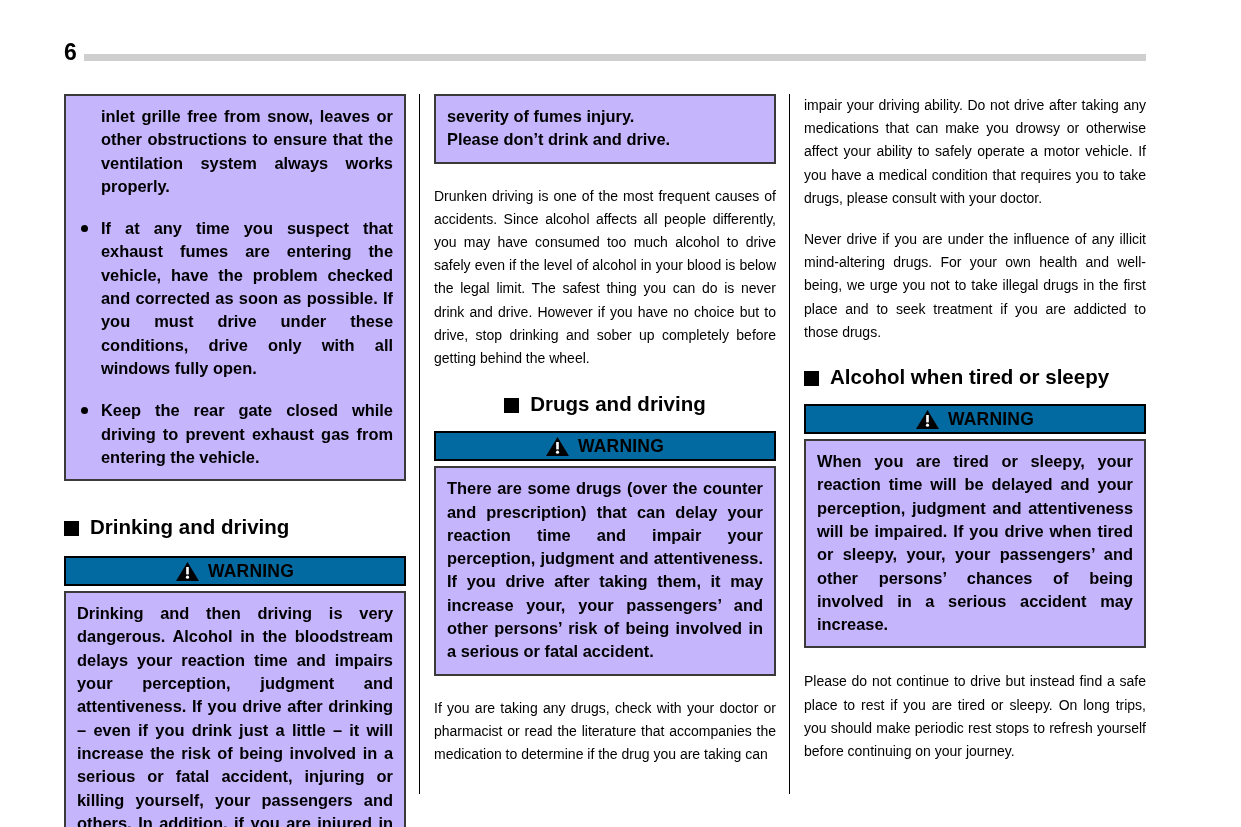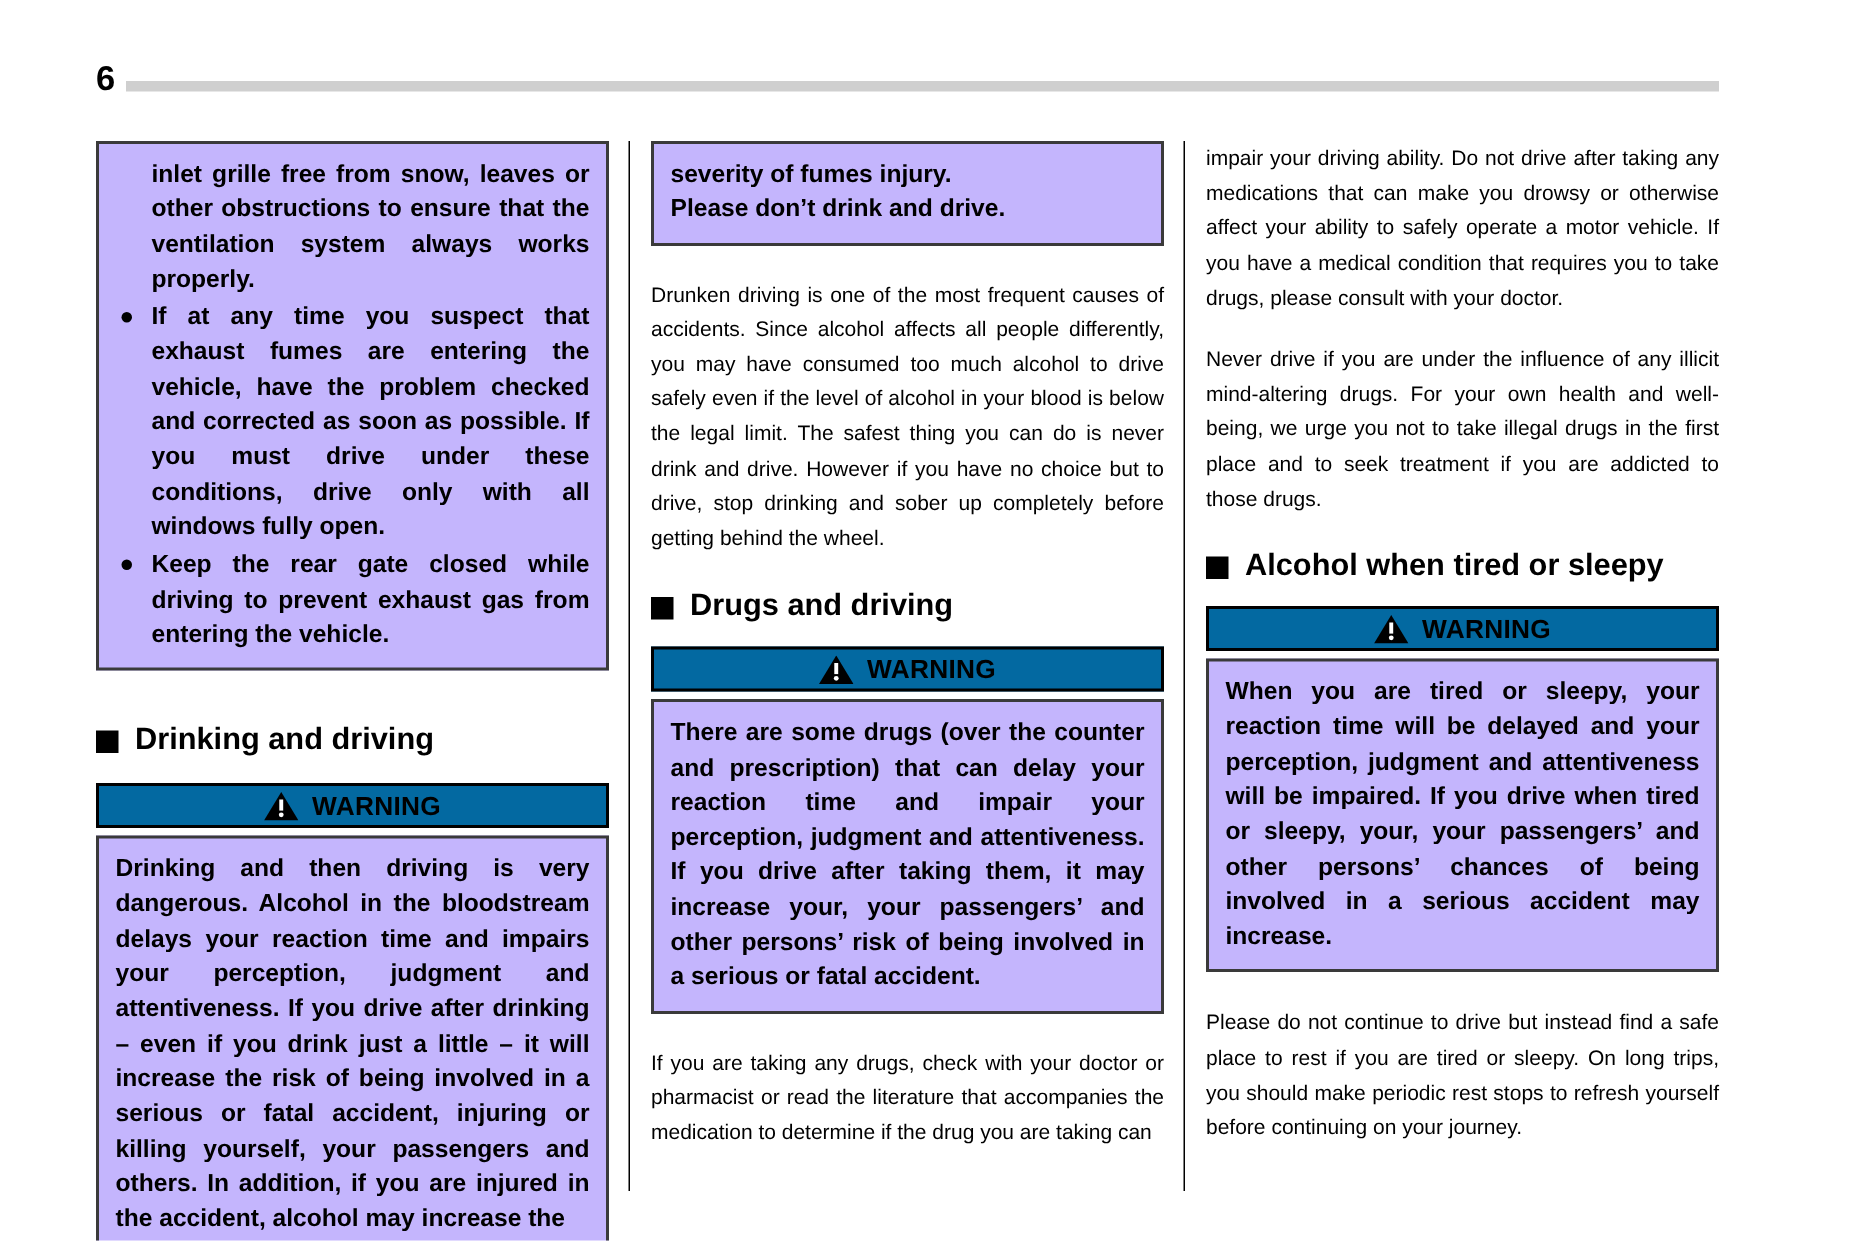--- a/index.html
+++ b/index.html
@@ -101,21 +101,21 @@
 
   
   ul.bullets {
     list-style: none;
     margin: 0;
     padding: 0;
   }
   ul.bullets li {
     position: relative;
     padding-left: 24px;
-    margin-top: 2px;
+    margin-top: 19px;
     font-size: 16.4px;
     font-weight: bold;
     line-height: 23.3px;
     text-align: justify;
     text-justify: inter-word;
   }
   ul.bullets li .dot {
     position: absolute;
     left: 4px;
     top: 0;
@@ -228,21 +228,21 @@
 
   <div class="col">
 
     <div class="shade-box" style="margin-bottom:21px;">
       <p class="flush">severity of fumes injury.</p>
       <p class="flush">Please don’t drink and drive.</p>
     </div>
 
     <p class="body-par">Drunken driving is one of the most frequent causes of accidents. Since alcohol affects all people differently, you may have consumed too much alcohol to drive safely even if the level of alcohol in your blood is below the legal limit. The safest thing you can do is never drink and drive. However if you have no choice but to drive, stop drinking and sober up completely before getting behind the wheel.</p>
 
-    <h2 class="section-head" style="margin:22px 0 15px 0;">
+    <h2 class="section-head" style="margin:22px 0 15px 0;justify-content:center;">
       <span class="sq"></span>
       <span>Drugs and driving</span>
     </h2>
 
     <div class="warn-head">
       <svg class="tri" viewBox="0 0 23 19">
         <polygon points="11.5,0 23,19 0,19" fill="#000"></polygon>
         <rect x="10.2" y="5" width="2.6" height="7.4" fill="#fff"></rect>
         <circle cx="11.5" cy="15.2" r="1.6" fill="#fff"></circle>
       </svg>

